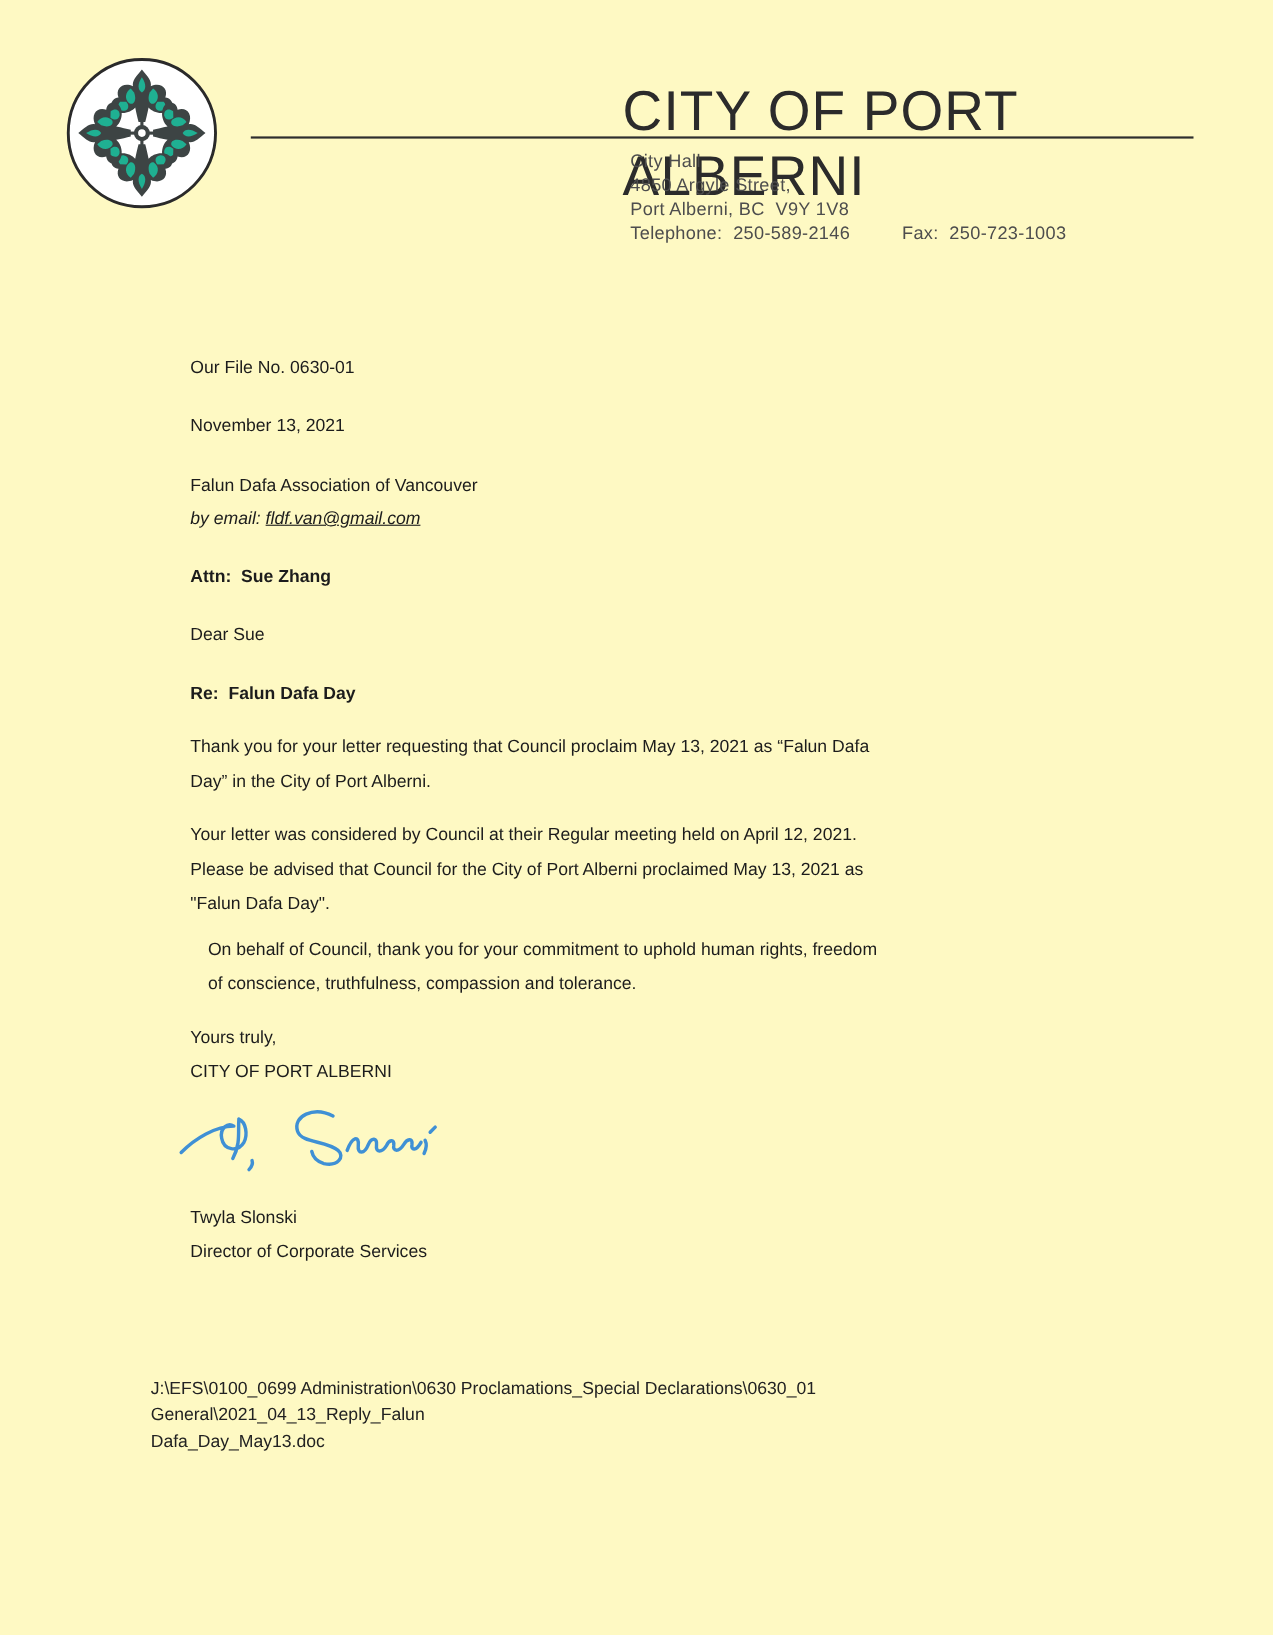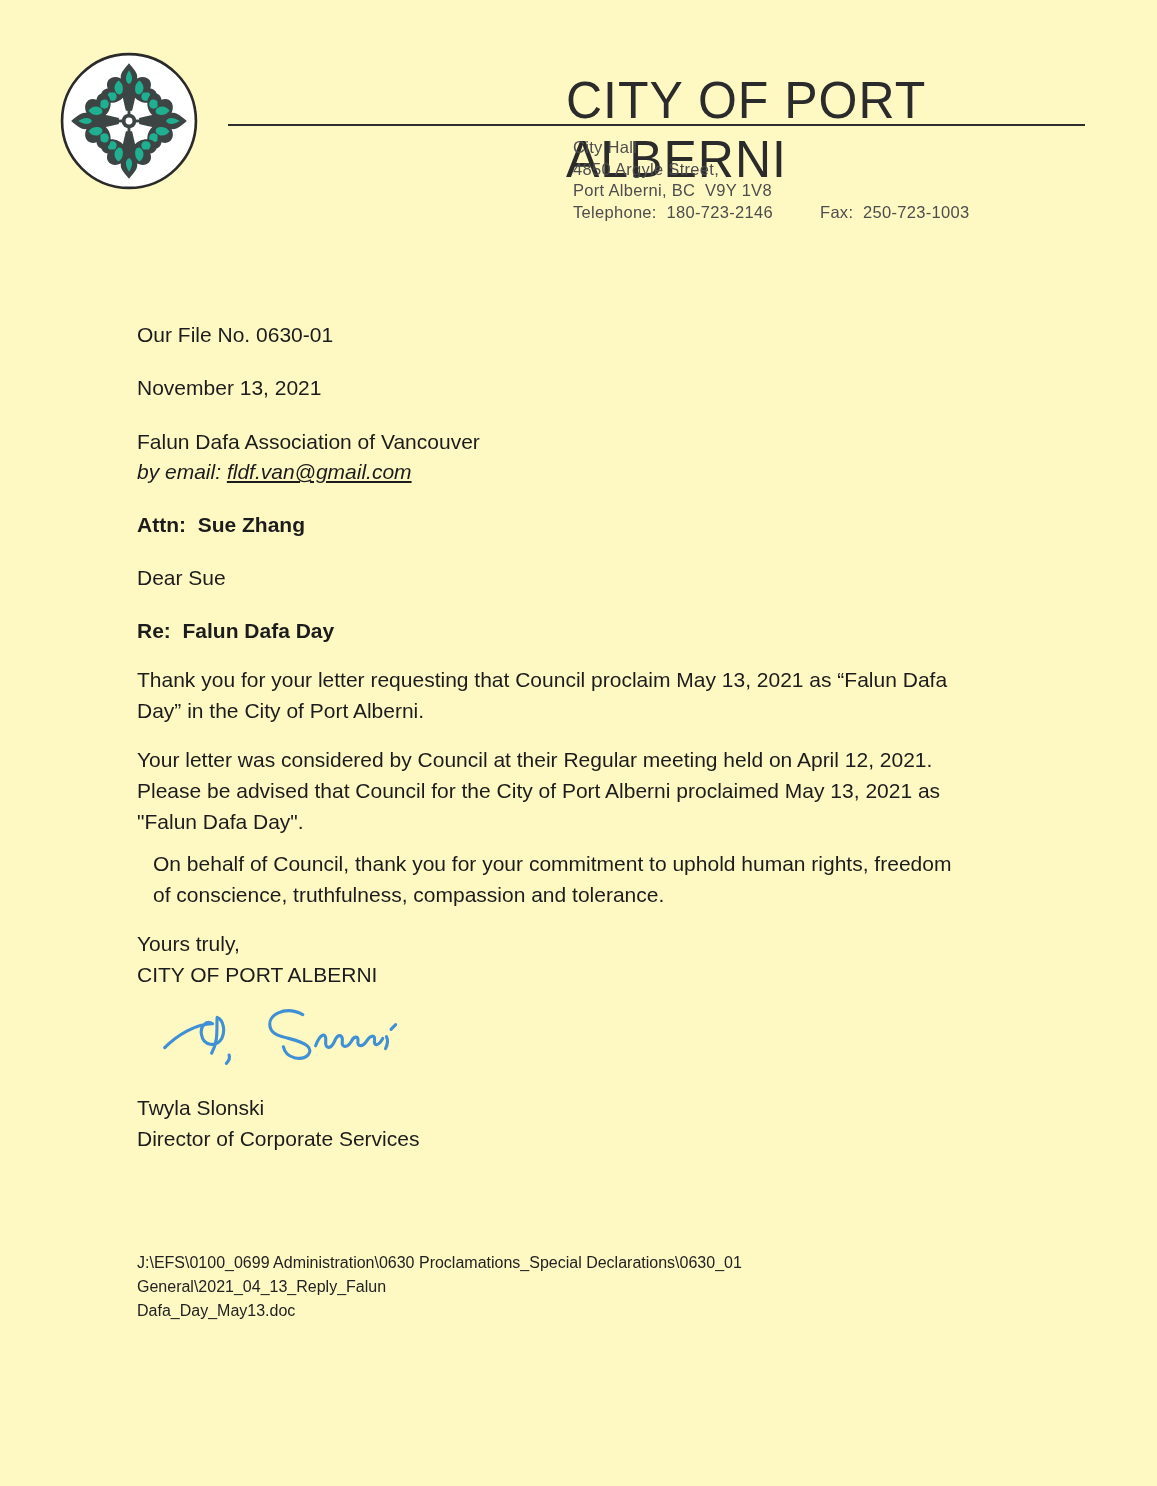--- a/index.html
+++ b/index.html
@@ -30,21 +30,21 @@
   }
   .address-block{
     left:573px;top:137px;
     font-size:16.5px;line-height:21.5px;color:#4d4d4d;
     letter-spacing:0.3px;
   }
   .address-block .tel-row{display:flex;}
   .address-block .tel{width:247px;}
 
   
-  .body-text{font-size:21px;line-height:31px;color:#1c1c1c;}
+  .body-text{font-size:16px;line-height:31px;color:#1c1c1c;margin-left:36px;}
   .bold{font-weight:bold;}
   .italic{font-style:italic;}
   .email-underline{text-decoration:underline;}
 
   .file-no   {left:137px;top:319px;}
   .date-line {left:137px;top:372px;}
   .recipient {left:137px;top:426px;}
   .by-email  {left:137px;top:456px;}
   .attn-line {left:137px;top:509px;}
   .salutation{left:137px;top:562px;}
@@ -91,21 +91,21 @@
 
   <div class="abs masthead-title">CITY OF PORT ALBERNI</div>
 
   <div class="abs masthead-rule"></div>
 
   <div class="abs address-block">
     <div class="prewrap">City Hall</div>
     <div class="prewrap">4850 Argyle Street,</div>
     <div class="prewrap">Port Alberni, BC  V9Y 1V8</div>
     <div class="tel-row">
-      <span class="tel prewrap">Telephone:  180-723-2146</span>
+      <span class="tel prewrap">Telephone:  250-589-2146</span>
       <span class="prewrap">Fax:  250-723-1003</span>
     </div>
   </div>
 
   <div class="abs body-text file-no prewrap">Our File No. 0630-01</div>
 
   <div class="abs body-text date-line prewrap">November 13, 2021</div>
 
   <div class="abs body-text recipient prewrap">Falun Dafa Association of Vancouver</div>
 

